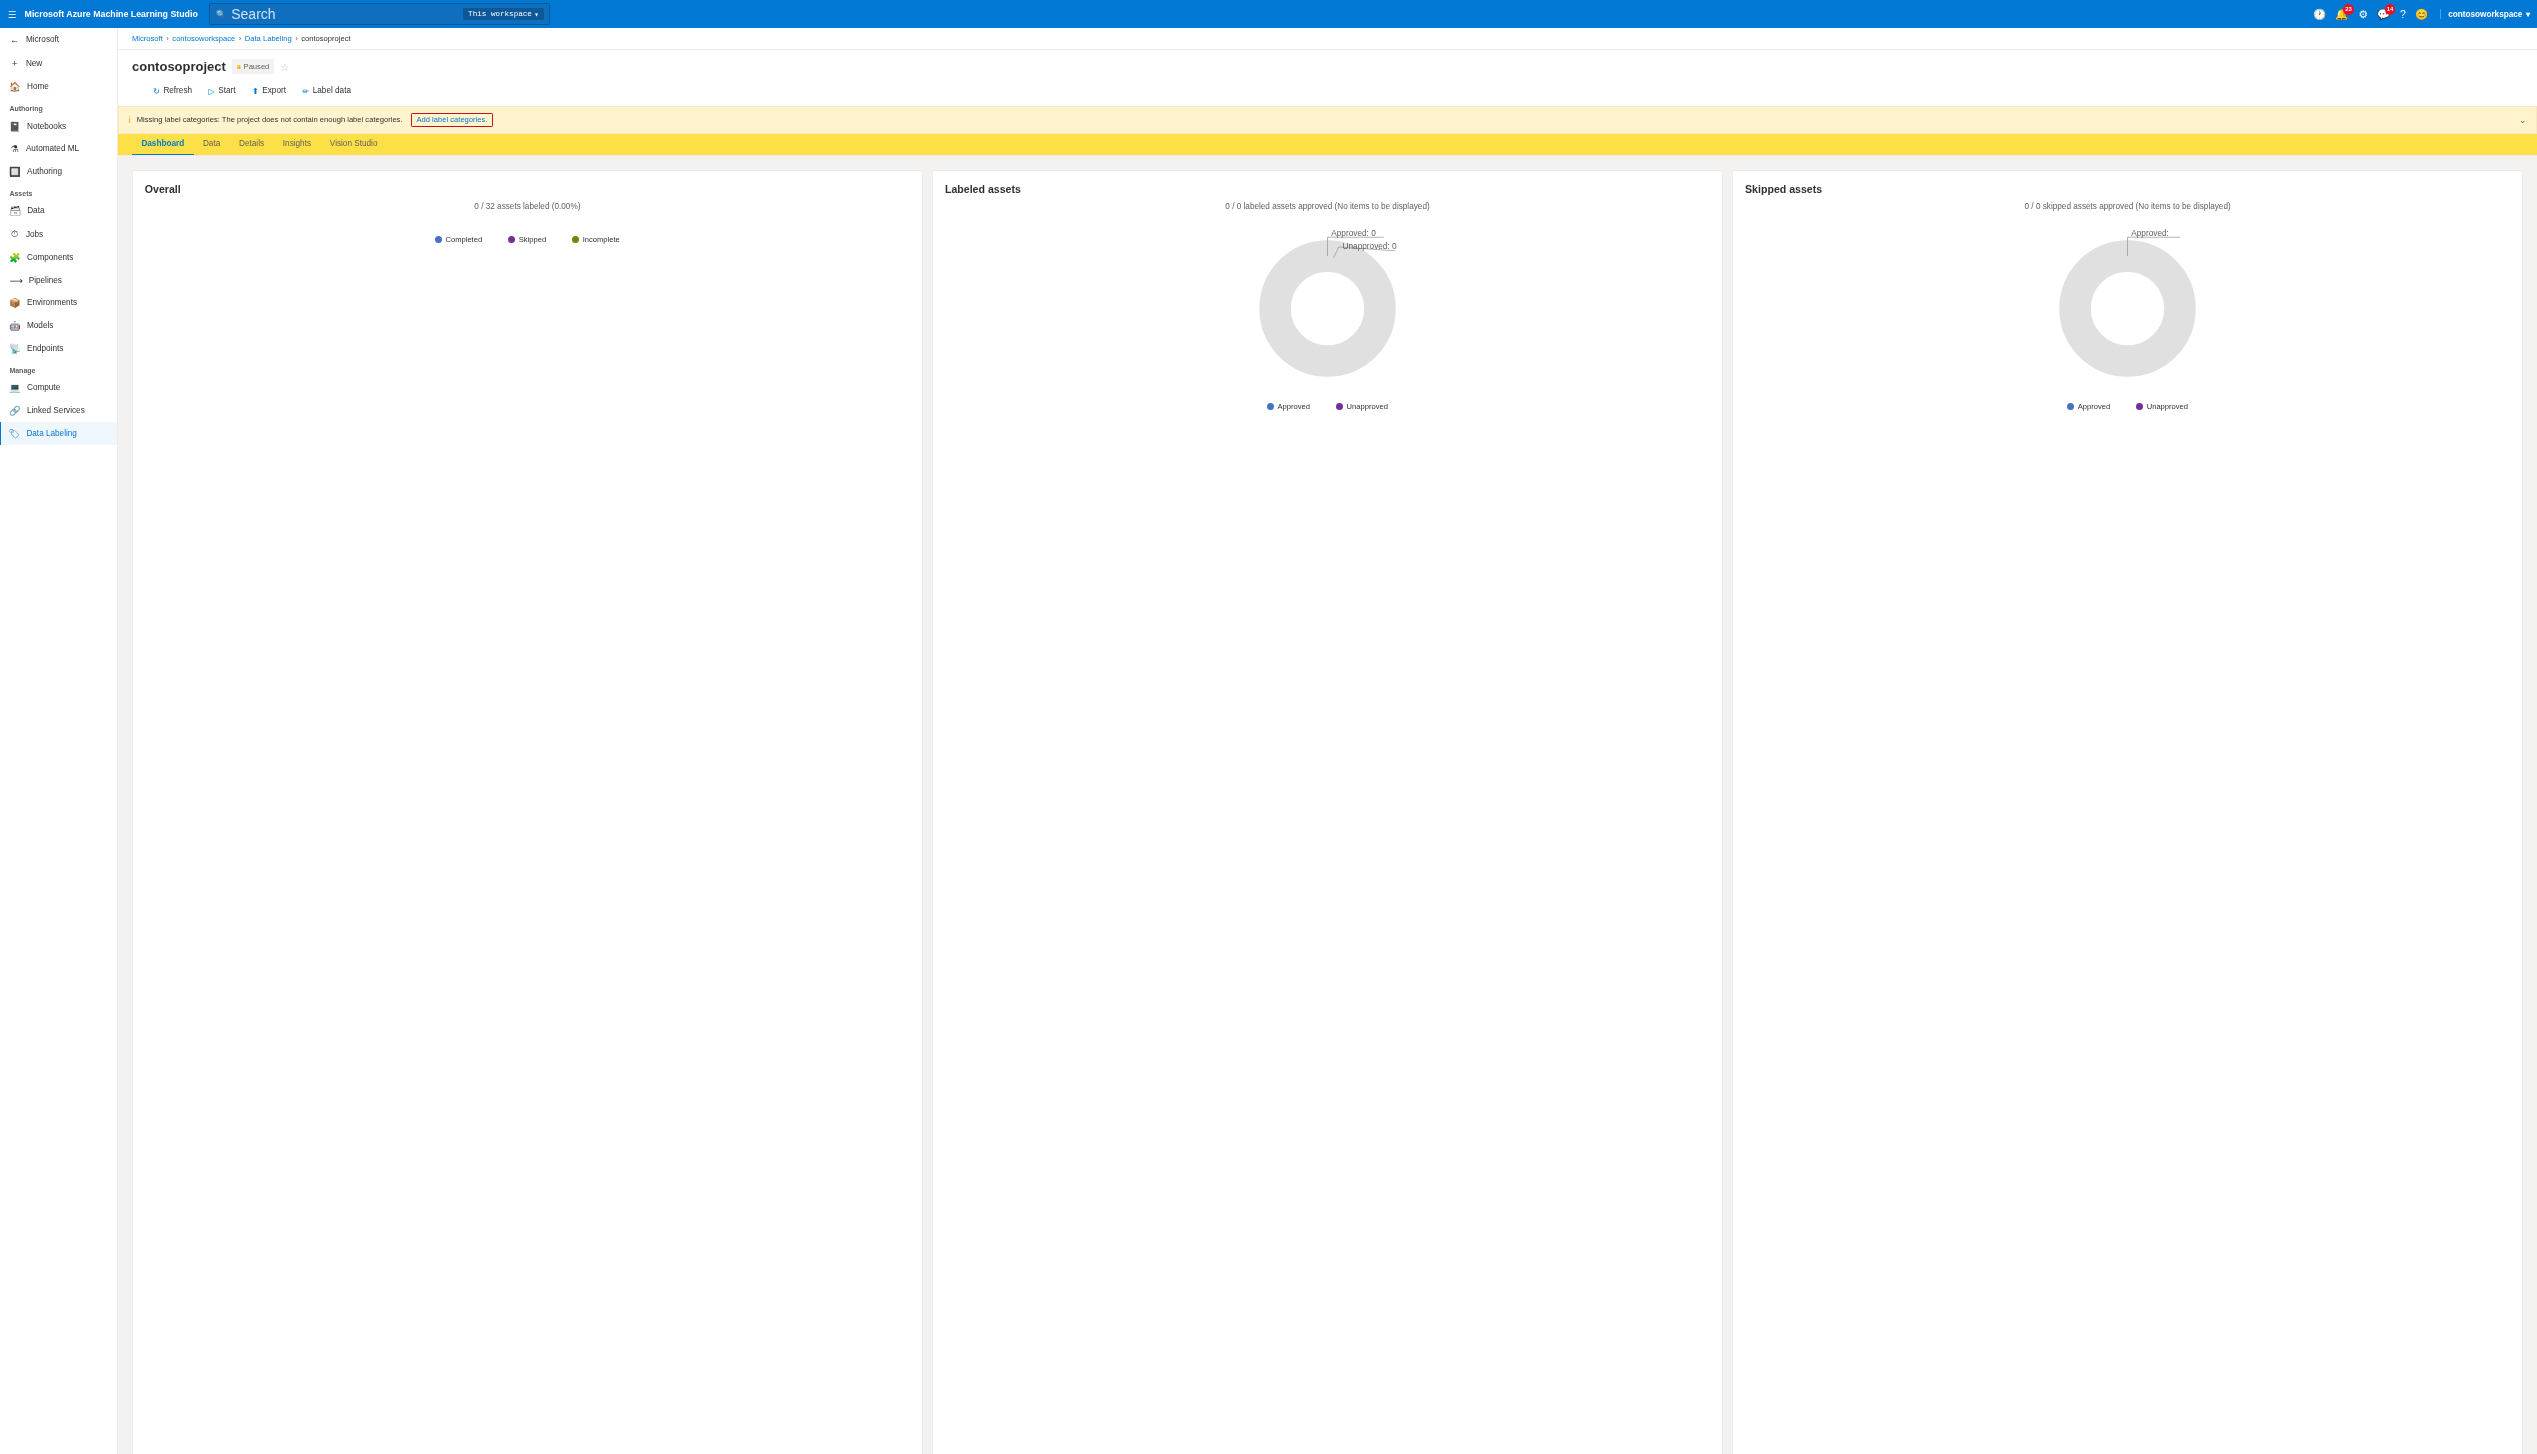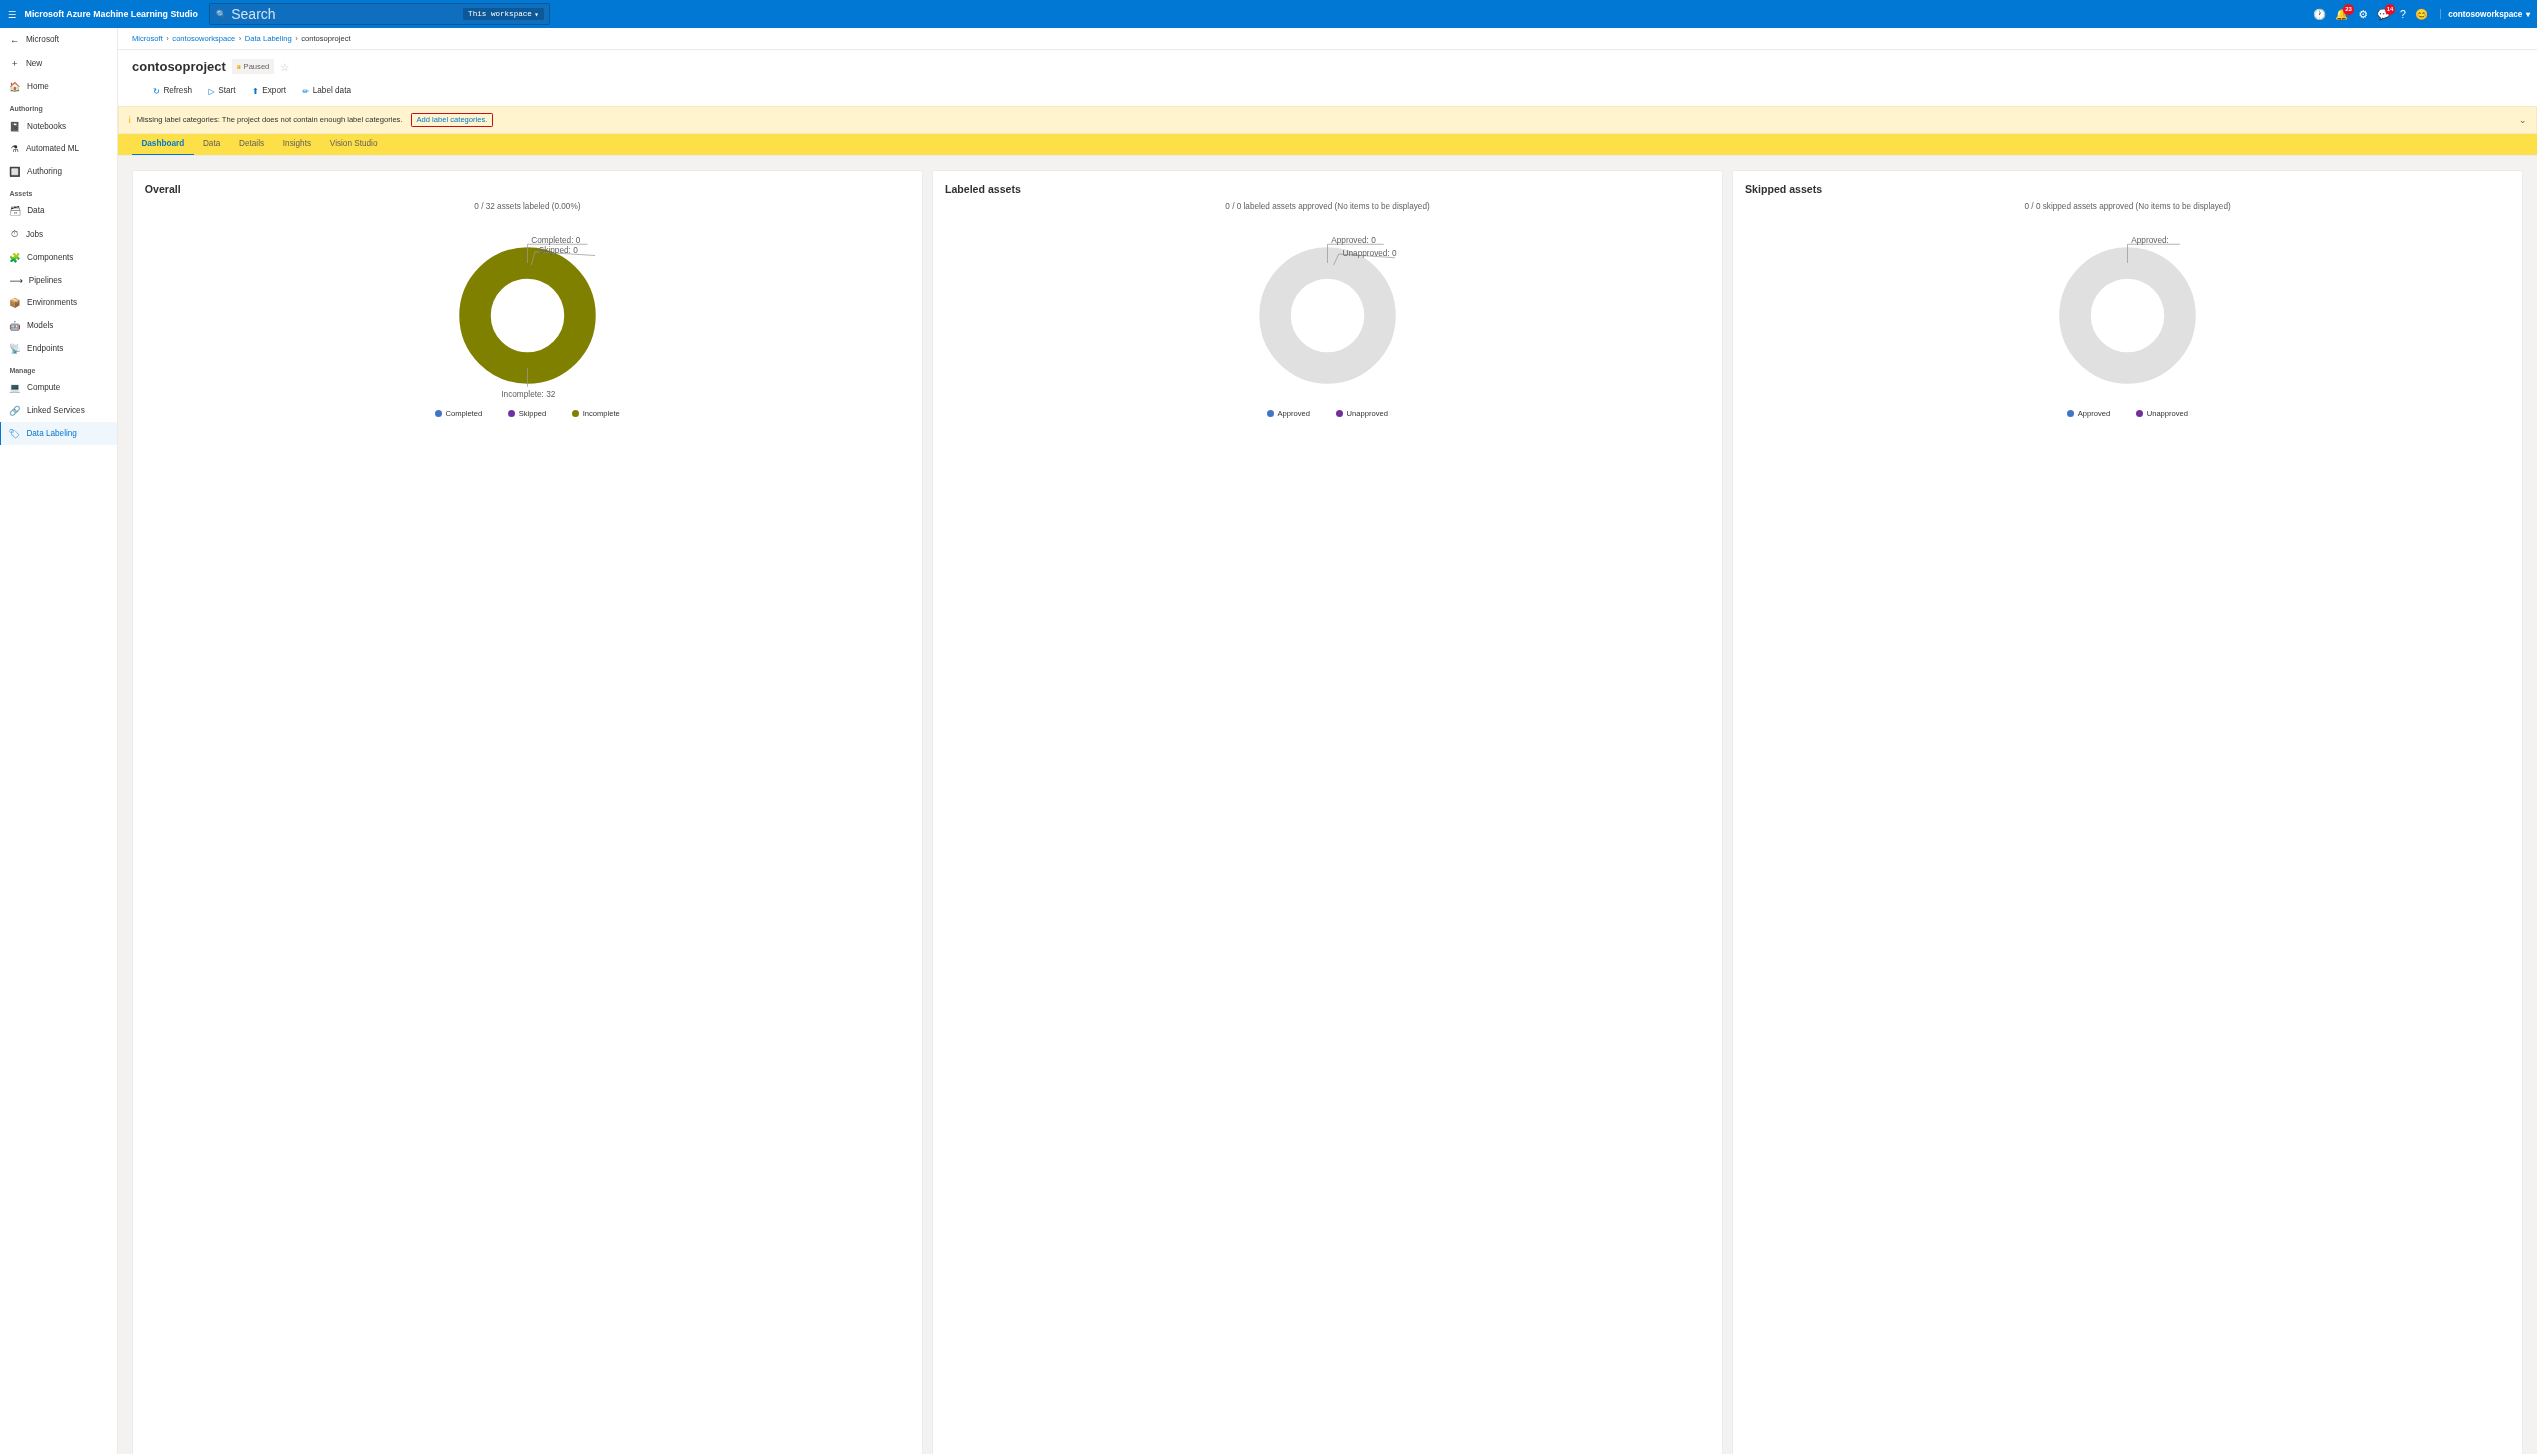--- a/index.html
+++ b/index.html
@@ -268,21 +268,21 @@
     .card-title {
       font-size: 10.6px;
       font-weight: 600;
       color: #323130;
       margin-bottom: 7px;
     }
     .card-subtitle {
       font-size: 8.2px;
       color: #605e5c;
       text-align: center;
-      margin-bottom: 22px;
+      margin-bottom: 15px;
     }
 
     
     .chart-container {
       display: flex;
       flex-direction: column;
       align-items: center;
     }
 
     .chart-legend {
@@ -479,42 +479,20 @@
     <div class="tab">Insights</div>
     <div class="tab">Vision Studio</div>
   </div>
 
   <div class="dashboard">
 
     <div class="dashboard-card">
       <div class="card-title">Overall</div>
       <div class="card-subtitle">0 / 32 assets labeled (0.00%)</div>
       <div class="chart-container">
-        <div style="position:relative; display:inline-block;">
-          <svg class="donut-svg" width="165" height="165" viewBox="-10 -10 220 220" style="font-size:14px">
-
-            <circle cx="100" cy="100" r="70" fill="none" stroke="#808000" stroke-width="42"></circle>
-
-            <g class="ann-group">
-              <line x1="100" y1="30" x2="100" y2="5"></line>
-              <line x1="100" y1="5" x2="180" y2="5"></line>
-              <text x="105" y="3" font-size="12">Completed: 0</text>
-            </g>
-            <g class="ann-group">
-              <line x1="105" y1="33" x2="110" y2="15"></line>
-              <line x1="110" y1="15" x2="190" y2="20"></line>
-              <text x="115" y="17" font-size="12">Skipped: 0</text>
-            </g>
-
-            <g class="ann-group">
-              <line x1="100" y1="170" x2="100" y2="195"></line>
-              <text x="65" y="208" font-size="12">Incomplete: 32</text>
-            </g>
-          </svg>
-        </div>
         <div class="chart-legend">
           <div class="legend-item">
             <div class="legend-dot" style="background:#4472c4;"></div>
             <span>Completed</span>
           </div>
           <div class="legend-item">
             <div class="legend-dot" style="background:#7030a0;"></div>
             <span>Skipped</span>
           </div>
           <div class="legend-item">

